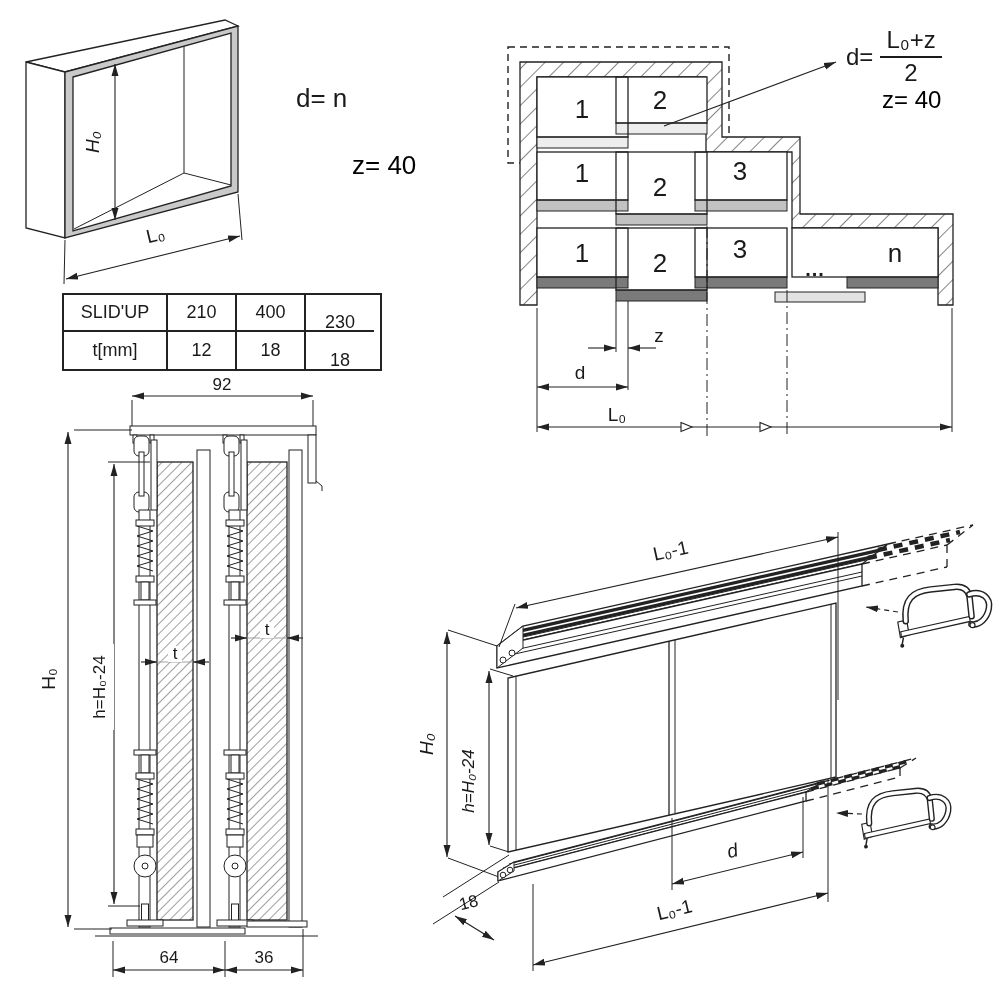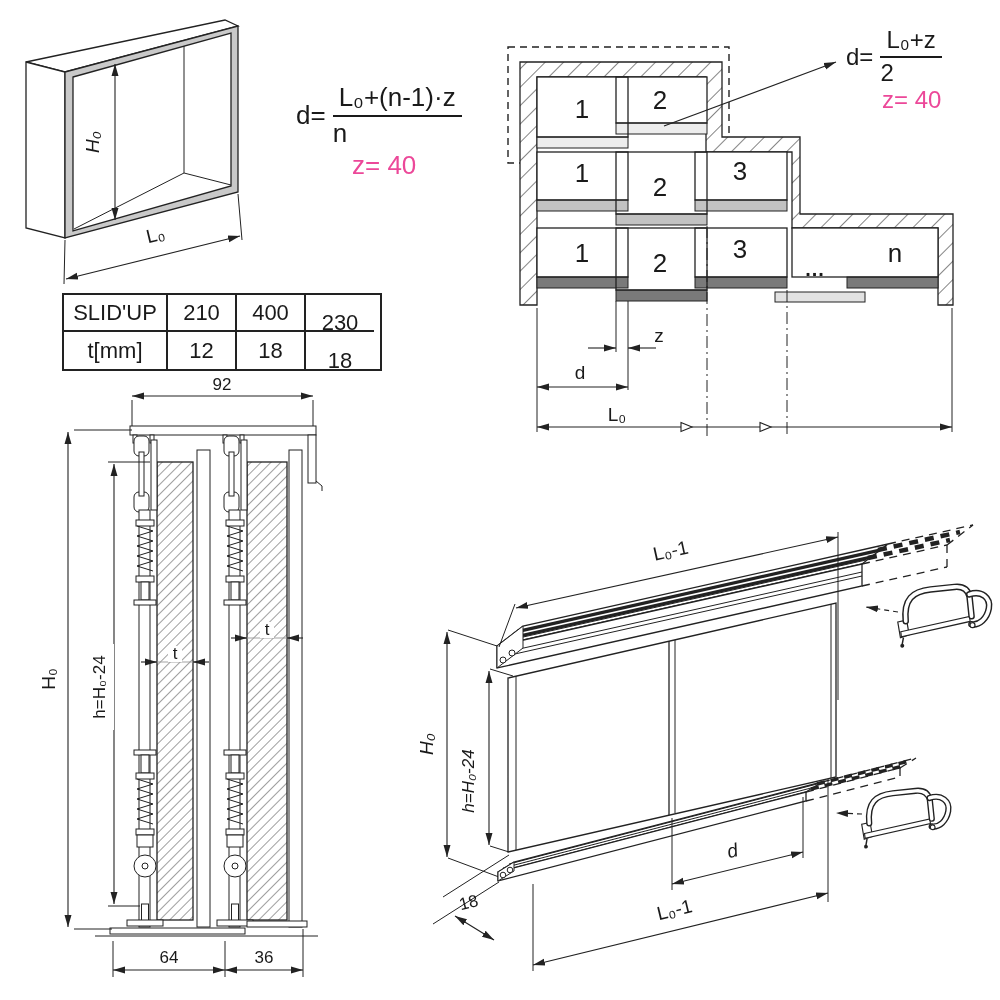--- a/index.html
+++ b/index.html
@@ -20,31 +20,31 @@
   .dim   { font-size:17px; text-anchor:middle; }
   .dimlg { font-size:19px; text-anchor:middle; }
   .pnum  { font-size:26px; text-anchor:middle; }
   .dots  { font-size:20px; font-weight:bold; text-anchor:middle; letter-spacing:1px; }
   .ital  { font-style:italic; }
 
   
   .formula { position:absolute; display:flex; align-items:center; color:#1a1a1a; }
   .f-multi { left:296px; top:82px;  font-size:26px; }
   .f-two   { left:846px; top:26px;  font-size:24px; }
-  .frac { display:inline-flex; flex-direction:column; align-items:flex-start; margin-left:7px; }
+  .frac { display:inline-flex; flex-direction:column; align-items:center; margin-left:7px; }
   .num  { padding:0 6px 2px 6px; border-bottom:2px solid #1a1a1a; }
   .den  { padding-top:1px; }
-  .znote { position:absolute; color:#ec4899; }
+  .znote { position:absolute; color:#000000; }
   .z-multi { left:352px; top:150px; font-size:26px; }
   .z-two   { left:882px; top:86px;  font-size:24px; }
 
   
   .spec-table { position:absolute; left:62px; top:293px; width:316px;
     border:2px solid #222; display:grid; grid-template-columns:104px 69px 69px 68px;
-    grid-template-rows:37px 37px; font-size:22px; }
+    grid-template-rows:37px 37px; font-size:18px; }
   .spec-table .td { display:flex; align-items:center; justify-content:center;
     border-right:2px solid #222; border-bottom:2px solid #222; }
   .spec-table .td:nth-child(4n) { border-right:none;margin-top:20px; }
   .spec-table .td:nth-child(n+5) { border-bottom:none; }
 </style>
 </head>
 <body>
 
 <div class="canvas">
 
@@ -339,21 +339,20 @@
     <line x1="898" y1="612" x2="866" y2="607" stroke="#222" stroke-width="1.2" stroke-dasharray="5,4" marker-end="url(#ae)"></line>
     <use href="#saw" transform="translate(896,586) rotate(-6)"></use>
     <line x1="862" y1="814" x2="836" y2="813" stroke="#222" stroke-width="1.2" stroke-dasharray="5,4" marker-end="url(#ae)"></line>
     <use href="#saw" transform="translate(860,790) rotate(-6) scale(0.95)"></use>
   </g>
 </svg>
 
 <div class="formula f-multi">
   <span>d=</span>
   <span class="frac">
-    <span class="num">L₀+(n-1)·z</span>
     <span class="den">n</span>
   </span>
 </div>
 <div class="znote z-multi">z= 40</div>
 
 <div class="formula f-two">
   <span>d=</span>
   <span class="frac">
     <span class="num">L₀+z</span>
     <span class="den">2</span>

